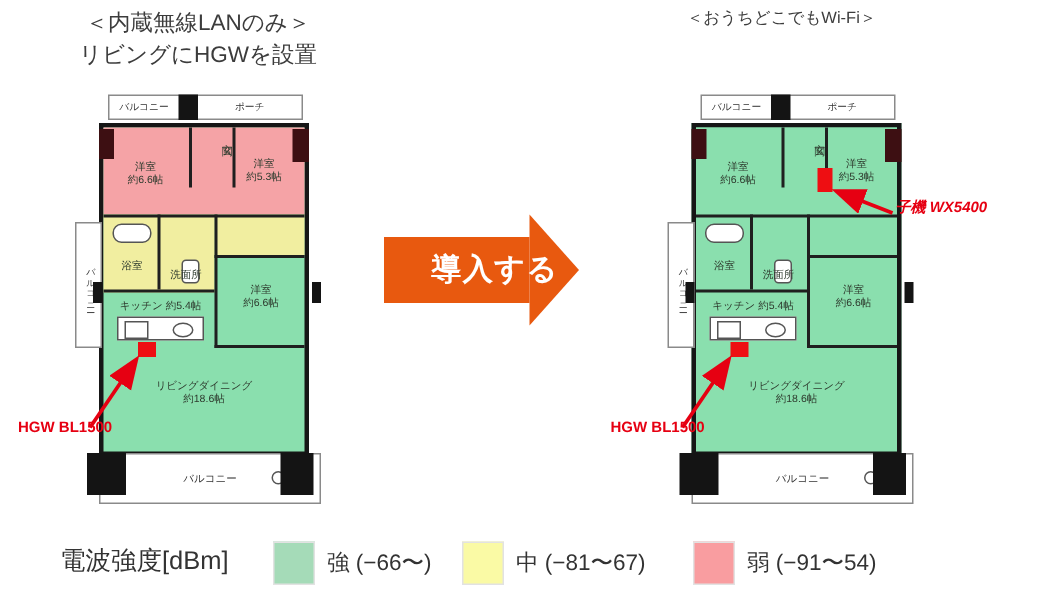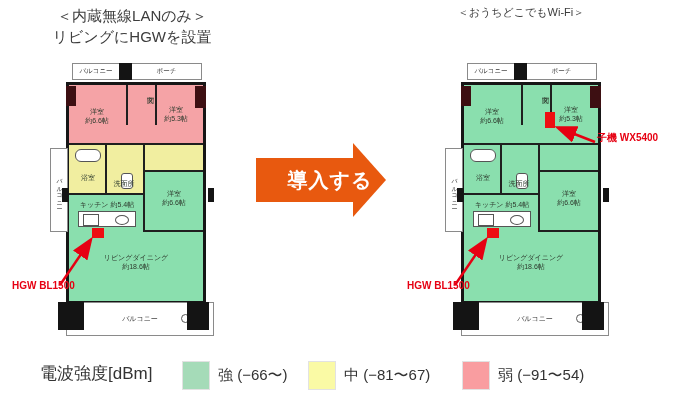--- a/index.html
+++ b/index.html
@@ -85,21 +85,21 @@
   .p-mr{left:170px;top:126px;width:6px;height:14px;}
   .pillar-maroon{position:absolute;background:#3d0f12;}
   .pm-l{left:28px;top:24px;width:10px;height:20px;}
   .pm-r{left:157px;top:24px;width:11px;height:22px;}
 
   .device{position:absolute;background:#ee0e12;}
   .device-hgw{left:54px;top:166px;width:12px;height:10px;}
   .device-ext{left:112px;top:50px;width:10px;height:16px;}
   .dev-label{position:absolute;color:#E60012;font-size:10px;font-weight:bold;white-space:nowrap;}
   .label-hgw{left:-26px;top:218px;}
-  .label-ext{left:164px;top:69px;}
+  .label-ext{left:164px;top:69px;font-style:italic;}
   .arrows{position:absolute;left:0;top:0;width:200px;height:290px;pointer-events:none;}
 
   
   .legend-title{position:absolute;left:40px;top:362px;font-size:17px;color:#333;}
   .swatch{position:absolute;top:361px;width:28px;height:29px;border:1px solid #e2e2e2;box-sizing:border-box;}
   .sw-0{left:182px;background:#A5DBB8;}
   .sw-1{left:308px;background:#FAFAA5;}
   .sw-2{left:462px;background:#F99DA0;}
   .leg-label{position:absolute;top:366px;font-size:15px;color:#333;white-space:nowrap;}
   .ll-0{left:218px;}

